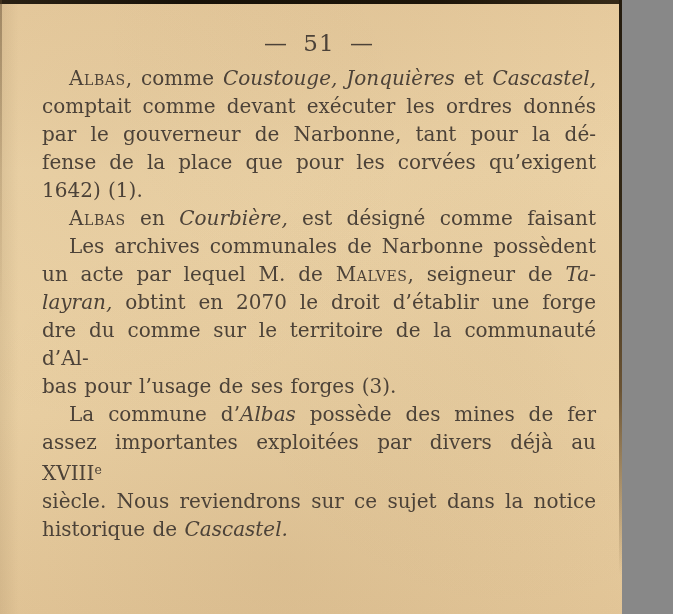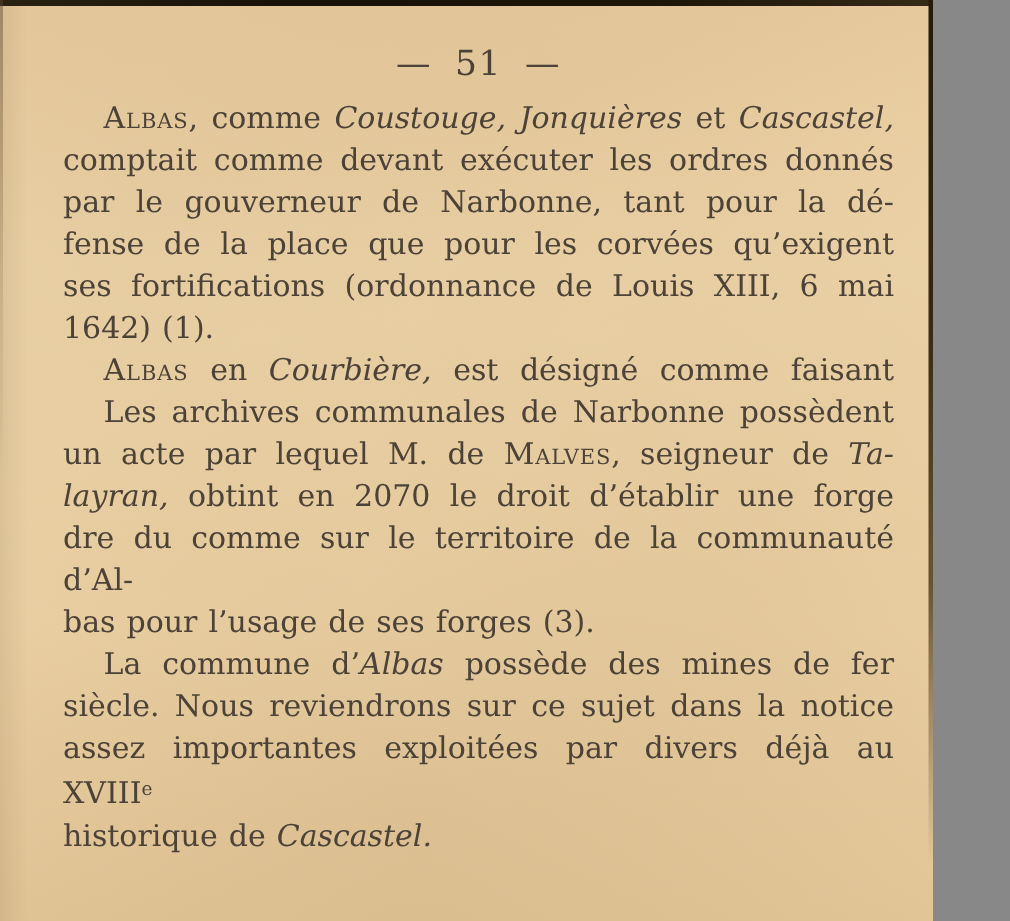--- a/index.html
+++ b/index.html
@@ -66,33 +66,32 @@
   <div class="edge-top"></div>
   <div class="edge-right"></div>
   <div class="edge-left"></div>
   <div class="page-number">— 51 —</div>
   <div class="text-block">
       <div class="para">
         <div class="line j ind"><span class="seg-sc">Albas</span><span class="seg-n">, comme </span><span class="seg-i">Coustouge, Jonquières</span><span class="seg-n"> et </span><span class="seg-i">Cascastel,</span></div>
         <div class="line j"><span class="seg-n">comptait comme devant exécuter les ordres donnés</span></div>
         <div class="line j"><span class="seg-n">par le gouverneur de Narbonne, tant pour la dé-</span></div>
         <div class="line j"><span class="seg-n">fense de la place que pour les corvées qu’exigent</span></div>
-        <div class="line j"><span class="seg-n">ses fortifications (ordonnance de Louis XIII, 6 mai</span></div>
         <div class="line"><span class="seg-n">1642) (1).</span></div>
       </div>
       <div class="para">
         <div class="line j ind"><span class="seg-sc">Albas</span><span class="seg-n"> en </span><span class="seg-i">Courbière,</span><span class="seg-n"> est désigné comme faisant</span></div>
       </div>
       <div class="para">
         <div class="line j ind"><span class="seg-n">Les archives communales de Narbonne possèdent</span></div>
         <div class="line j"><span class="seg-n">un acte par lequel M. de </span><span class="seg-sc">Malves</span><span class="seg-n">, seigneur de </span><span class="seg-i">Ta-</span></div>
         <div class="line j"><span class="seg-i">layran,</span><span class="seg-n"> obtint en 2070 le droit d’établir une forge</span></div>
         <div class="line j"><span class="seg-n">dre du comme sur le territoire de la communauté d’Al-</span></div>
         <div class="line"><span class="seg-n">bas pour l’usage de ses forges (3).</span></div>
       </div>
       <div class="para">
         <div class="line j ind"><span class="seg-n">La commune d’</span><span class="seg-i">Albas</span><span class="seg-n"> possède des mines de fer</span></div>
+        <div class="line j"><span class="seg-n">assez importantes exploitées par divers déjà au XVIII</span><span class="seg-sup">e</span></div>
         <div class="line j"><span class="seg-n">siècle. Nous reviendrons sur ce sujet dans la notice</span></div>
-        <div class="line j"><span class="seg-n">assez importantes exploitées par divers déjà au XVIII</span><span class="seg-sup">e</span></div>
         <div class="line"><span class="seg-n">historique de </span><span class="seg-i">Cascastel.</span></div>
       </div>
     </div>
 </div>
 
 </body></html>

